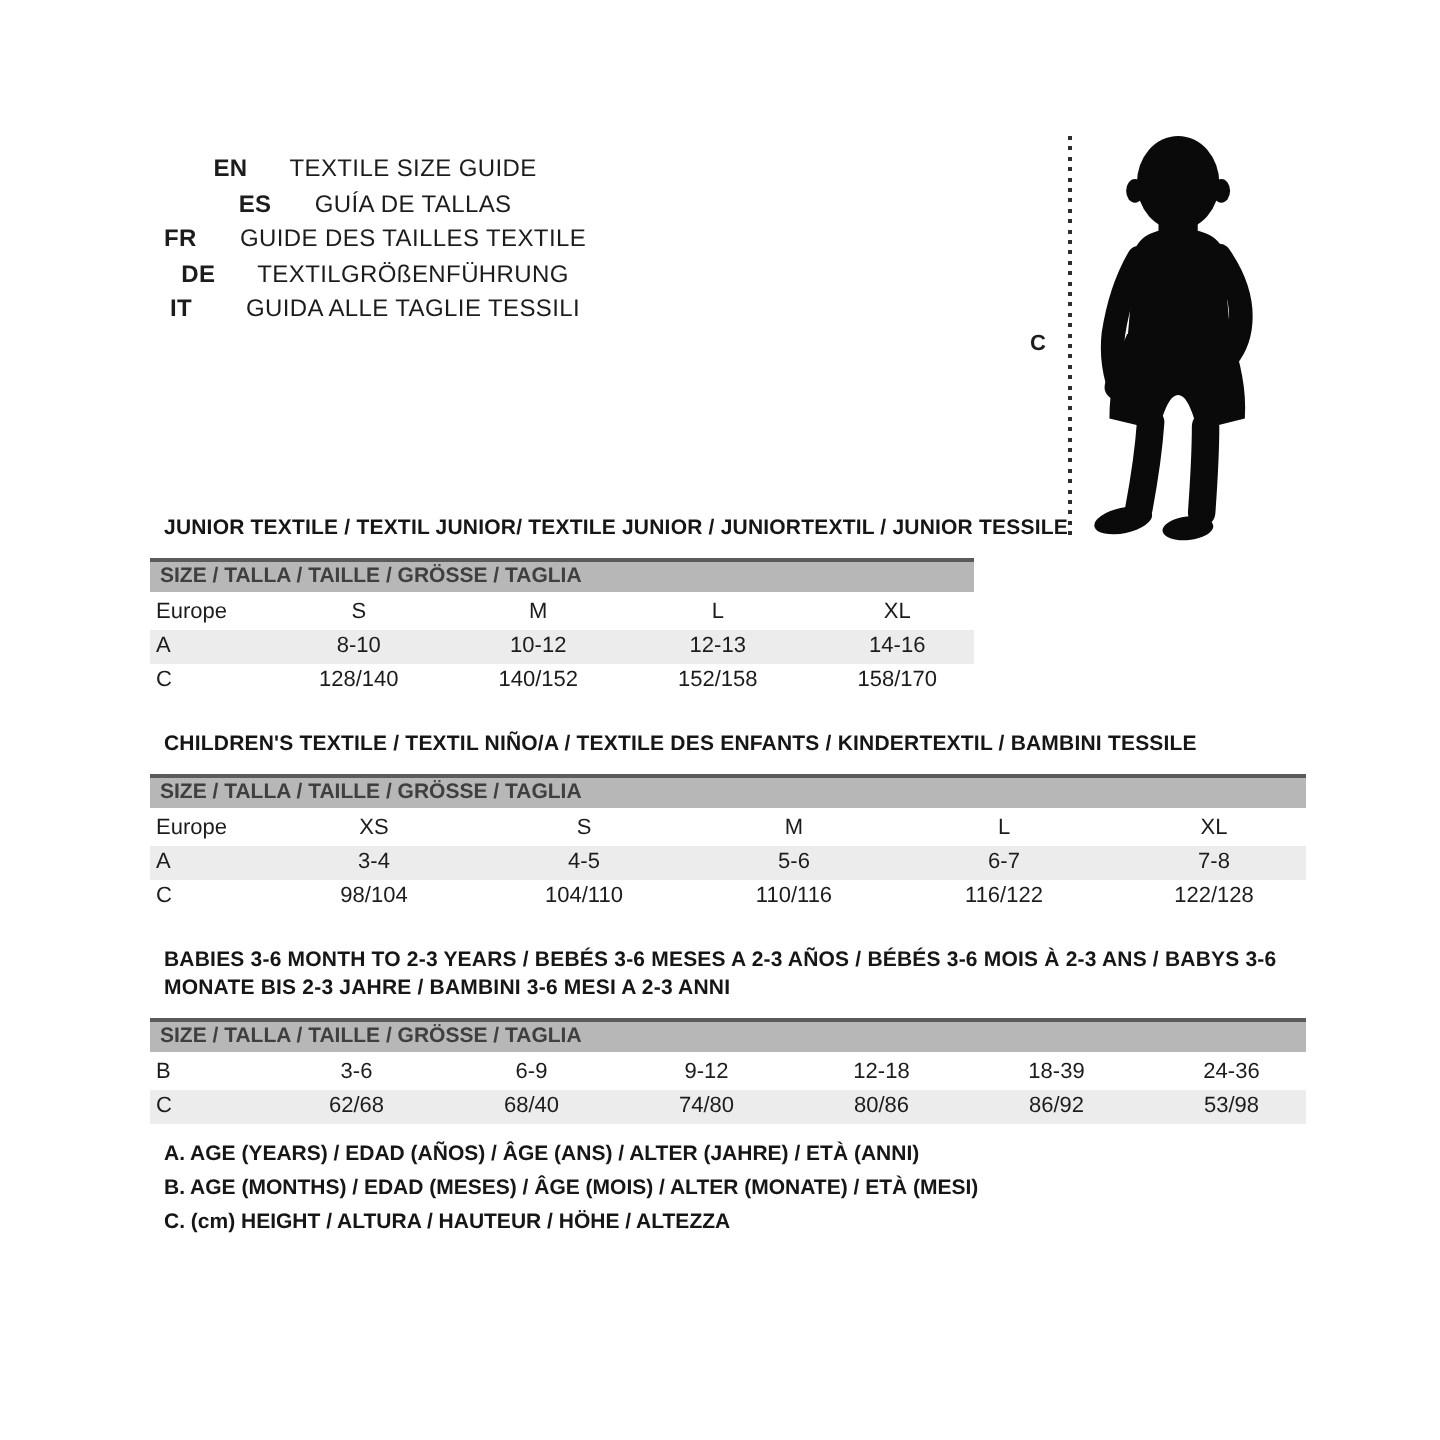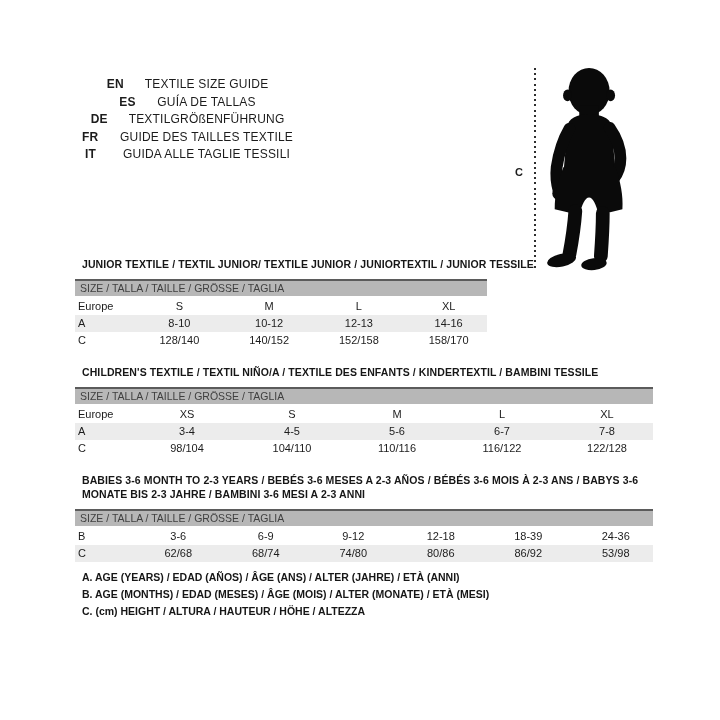--- a/index.html
+++ b/index.html
@@ -20,21 +20,21 @@
   svg.toddler { position:absolute; left:30px; top:6px; width:104px; height:206px; }
 
   
   .tables { position:absolute; left:75px; top:257px; }
   .table-section { margin-bottom:16px; }
   .section-title { font-size:10.5px; font-weight:bold; line-height:14px; margin:0 0 8px 7px;
                    color:#161616; max-width:566px; letter-spacing:0.1px; }
   .table-1 .tbl-box { width:412px; }
   .table-2 .tbl-box, .table-3 .tbl-box { width:578px; }
   .size-bar { border-top:2px solid #5b5b5b; background:#b7b7b7; height:15px; line-height:15px;
-              font-size:10.5px; font-weight:normal; color:#3f3f3f; padding-left:5px; margin-bottom:2px; }
+              font-size:10.5px; font-weight:bold; color:#3f3f3f; padding-left:5px; margin-bottom:2px; }
   .trow { display:flex; height:17px; line-height:17px; font-size:11px; color:#1c1c1c;gap:13px; }
   .trow.shaded { background:#ececec; }
   .tlabel { width:50px; padding-left:3px; }
   .tcell { flex:1; text-align:center; }
 
   
   .notes { position:absolute; left:82px; top:569px; }
   .note-line { font-size:10.5px; font-weight:bold; line-height:17px; color:#161616; white-space:nowrap; }
 </style>
 </head>
@@ -45,26 +45,26 @@
   <section class="lang-block" id="langs">
       <div class="lang-row">
         <span class="lang-code">EN</span>
         <span class="lang-label">TEXTILE SIZE GUIDE</span>
       </div>
       <div class="lang-row">
         <span class="lang-code">ES</span>
         <span class="lang-label">GUÍA DE TALLAS</span>
       </div>
       <div class="lang-row">
+        <span class="lang-code">FR</span>
+        <span class="lang-label">GUIDE DES TAILLES TEXTILE</span>
+      </div>
+      <div class="lang-row">
         <span class="lang-code">DE</span>
         <span class="lang-label">TEXTILGRÖßENFÜHRUNG</span>
-      </div>
-      <div class="lang-row">
-        <span class="lang-code">FR</span>
-        <span class="lang-label">GUIDE DES TAILLES TEXTILE</span>
       </div>
       <div class="lang-row">
         <span class="lang-code">IT</span>
         <span class="lang-label">GUIDA ALLE TAGLIE TESSILI</span>
       </div>
     </section>
 
   <div class="figure-area">
     <span class="measure-label">C</span>
     <div class="dotted-line"></div>
@@ -155,21 +155,21 @@
             <span class="tcell">3-6</span>
             <span class="tcell">6-9</span>
             <span class="tcell">9-12</span>
             <span class="tcell">12-18</span>
             <span class="tcell">18-39</span>
             <span class="tcell">24-36</span>
           </div>
           <div class="trow shaded">
             <span class="tlabel">C</span>
             <span class="tcell">62/68</span>
-            <span class="tcell">68/74</span>
+            <span class="tcell">68/40</span>
             <span class="tcell">74/80</span>
             <span class="tcell">80/86</span>
             <span class="tcell">86/92</span>
             <span class="tcell">53/98</span>
           </div>
         </div>
       </section>
     </div>
 
   <div class="notes" id="notes">

